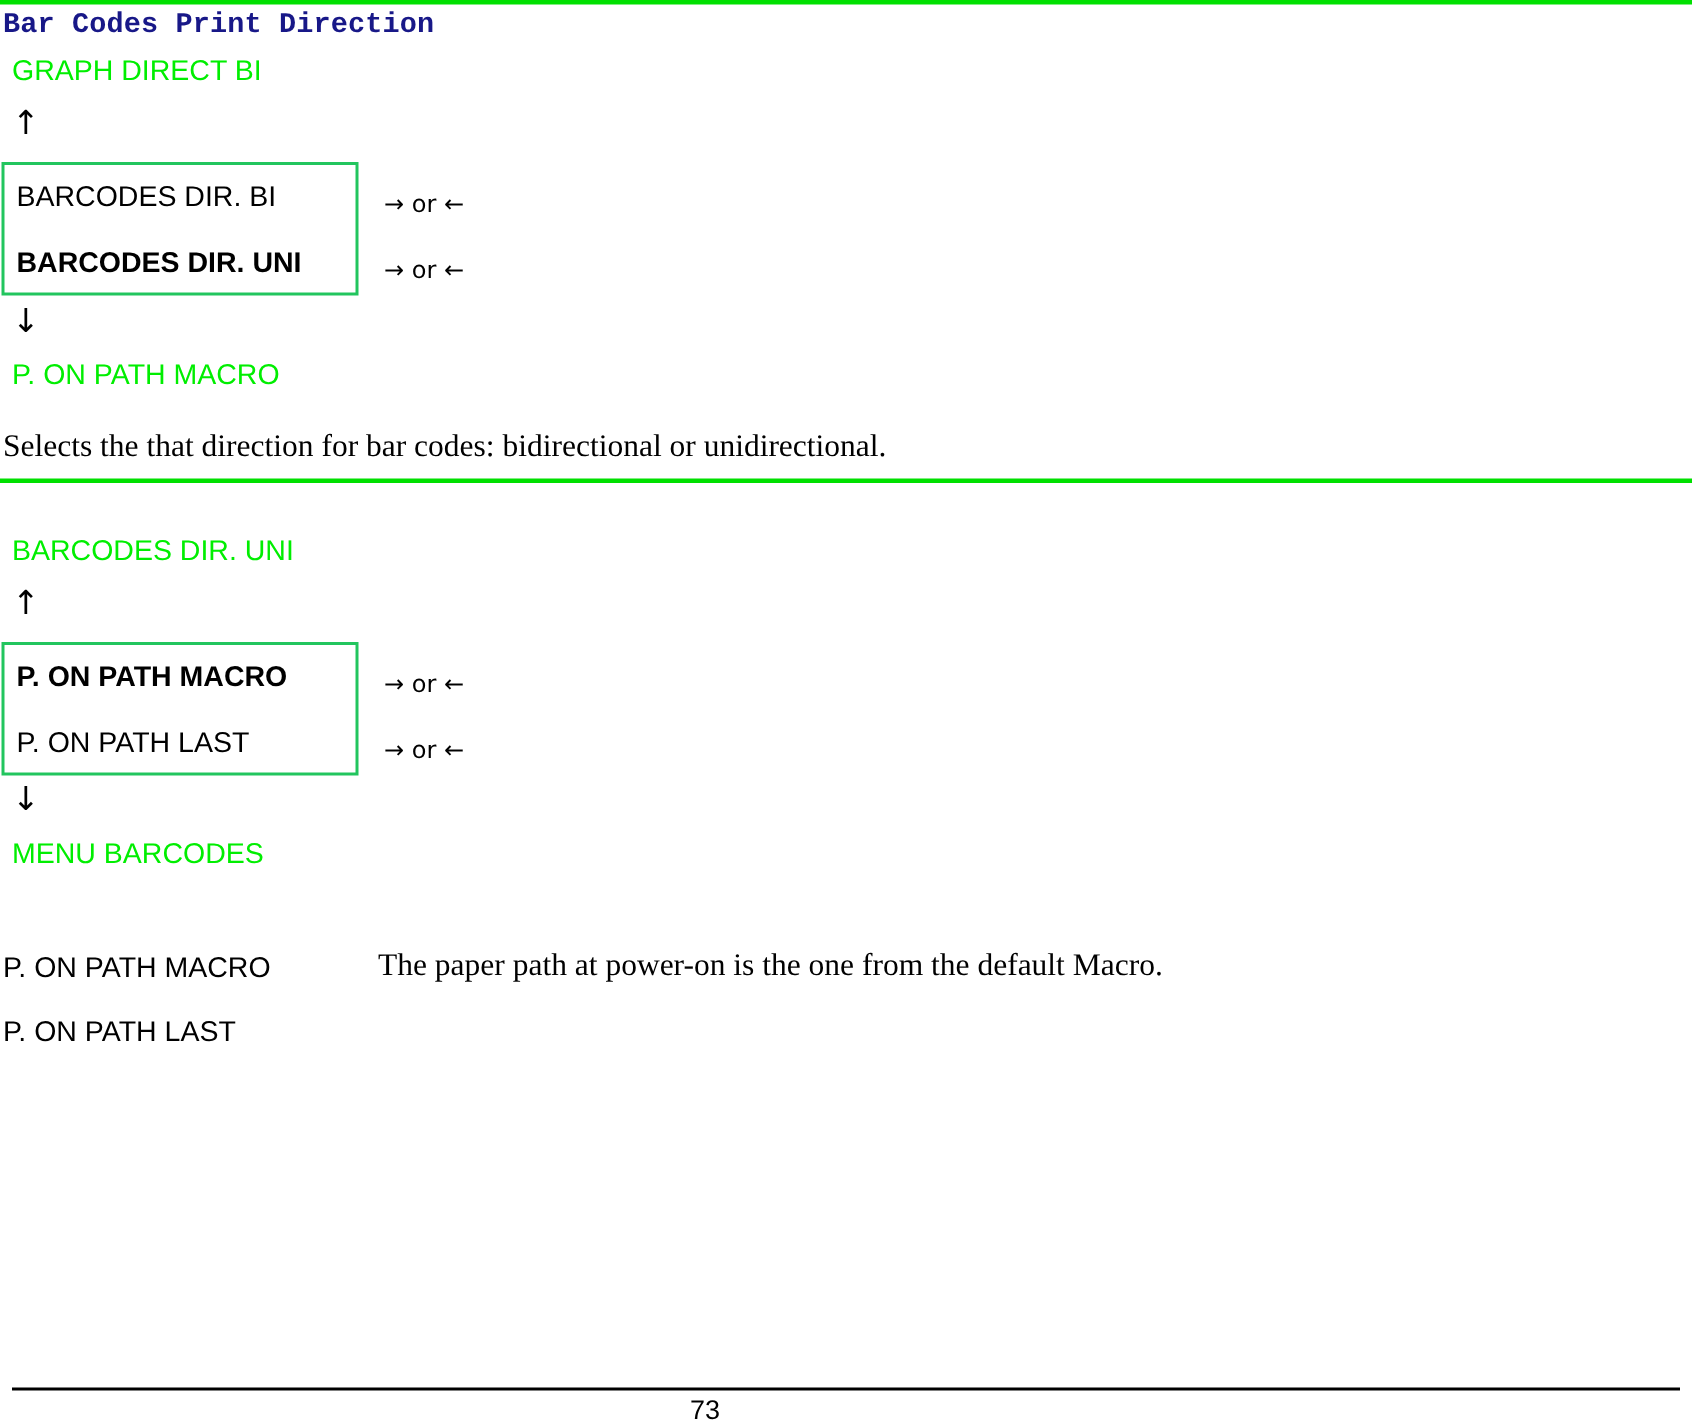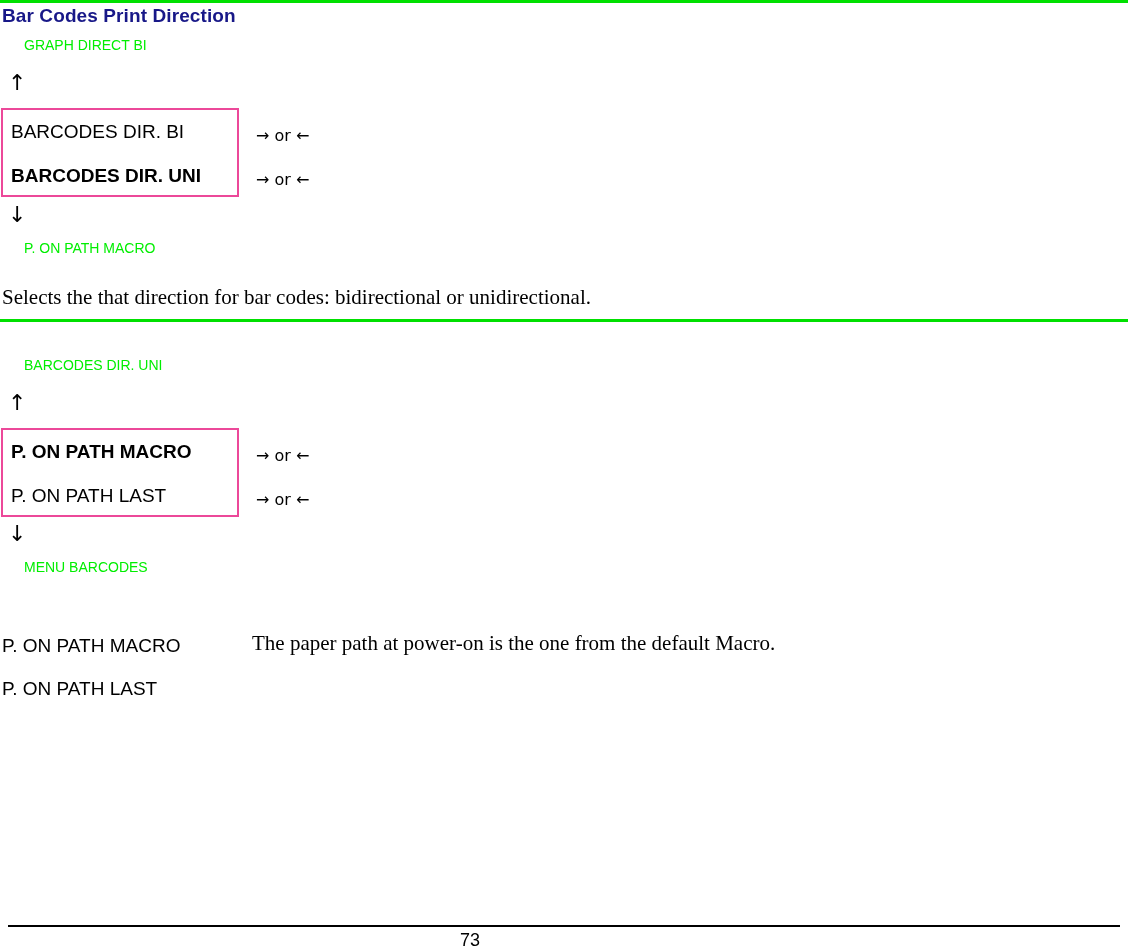--- a/index.html
+++ b/index.html
@@ -31,39 +31,38 @@
     height: 3px;
     background: #00e000;
   }
   .green-rule.top    { top: 0px; }
   .green-rule.second { top: 319px; }
 
   
   .section-heading {
     position: absolute;
     left: 2px;
-    font-family: Liberation Sans, sans-serif;
+    font-family: Liberation Mono, monospace;
     font-weight: bold;
     font-size: 19px;
     color: #181888;
     letter-spacing: 0.1px;
     white-space: nowrap;
   }
   .section-heading.h1 { top: 5px; }
   .section-heading.h2 { top: 324px; }
 
   
   .menu-green {
     position: absolute;
     left: 8px;
     font-family: "Liberation Sans", sans-serif;
-    font-size: 14px;
+    font-size: 19px;
     color: #00ee00;
     white-space: nowrap;
-    margin-left: 16px;
   }
   .g-graph-direct   { top: 37px; }
   .g-pon-path-macro { top: 240px; }
   .g-barcodes-uni   { top: 357px; }
   .g-menu-english   { top: 559px; }
 
   
   .nav-arrow {
     position: absolute;
     left: 8px;
@@ -75,21 +74,21 @@
   .a-up-1   { top: 72px; }
   .a-down-1 { top: 204px; }
   .a-up-2   { top: 392px; }
   .a-down-2 { top: 523px; }
 
   
   .option-box {
     position: absolute;
     left: 1px;
     width: 238px;
-    border: 2px solid #ec4899;
+    border: 2px solid #22c55e;
     box-sizing: border-box;
     background: #ffffff;
   }
   .option-box.box1 { top: 108px; height: 89px; }
   .option-box.box2 { top: 428px; height: 89px; }
 
   .option-row {
     height: 44px;
     display: flex;
     align-items: center;

